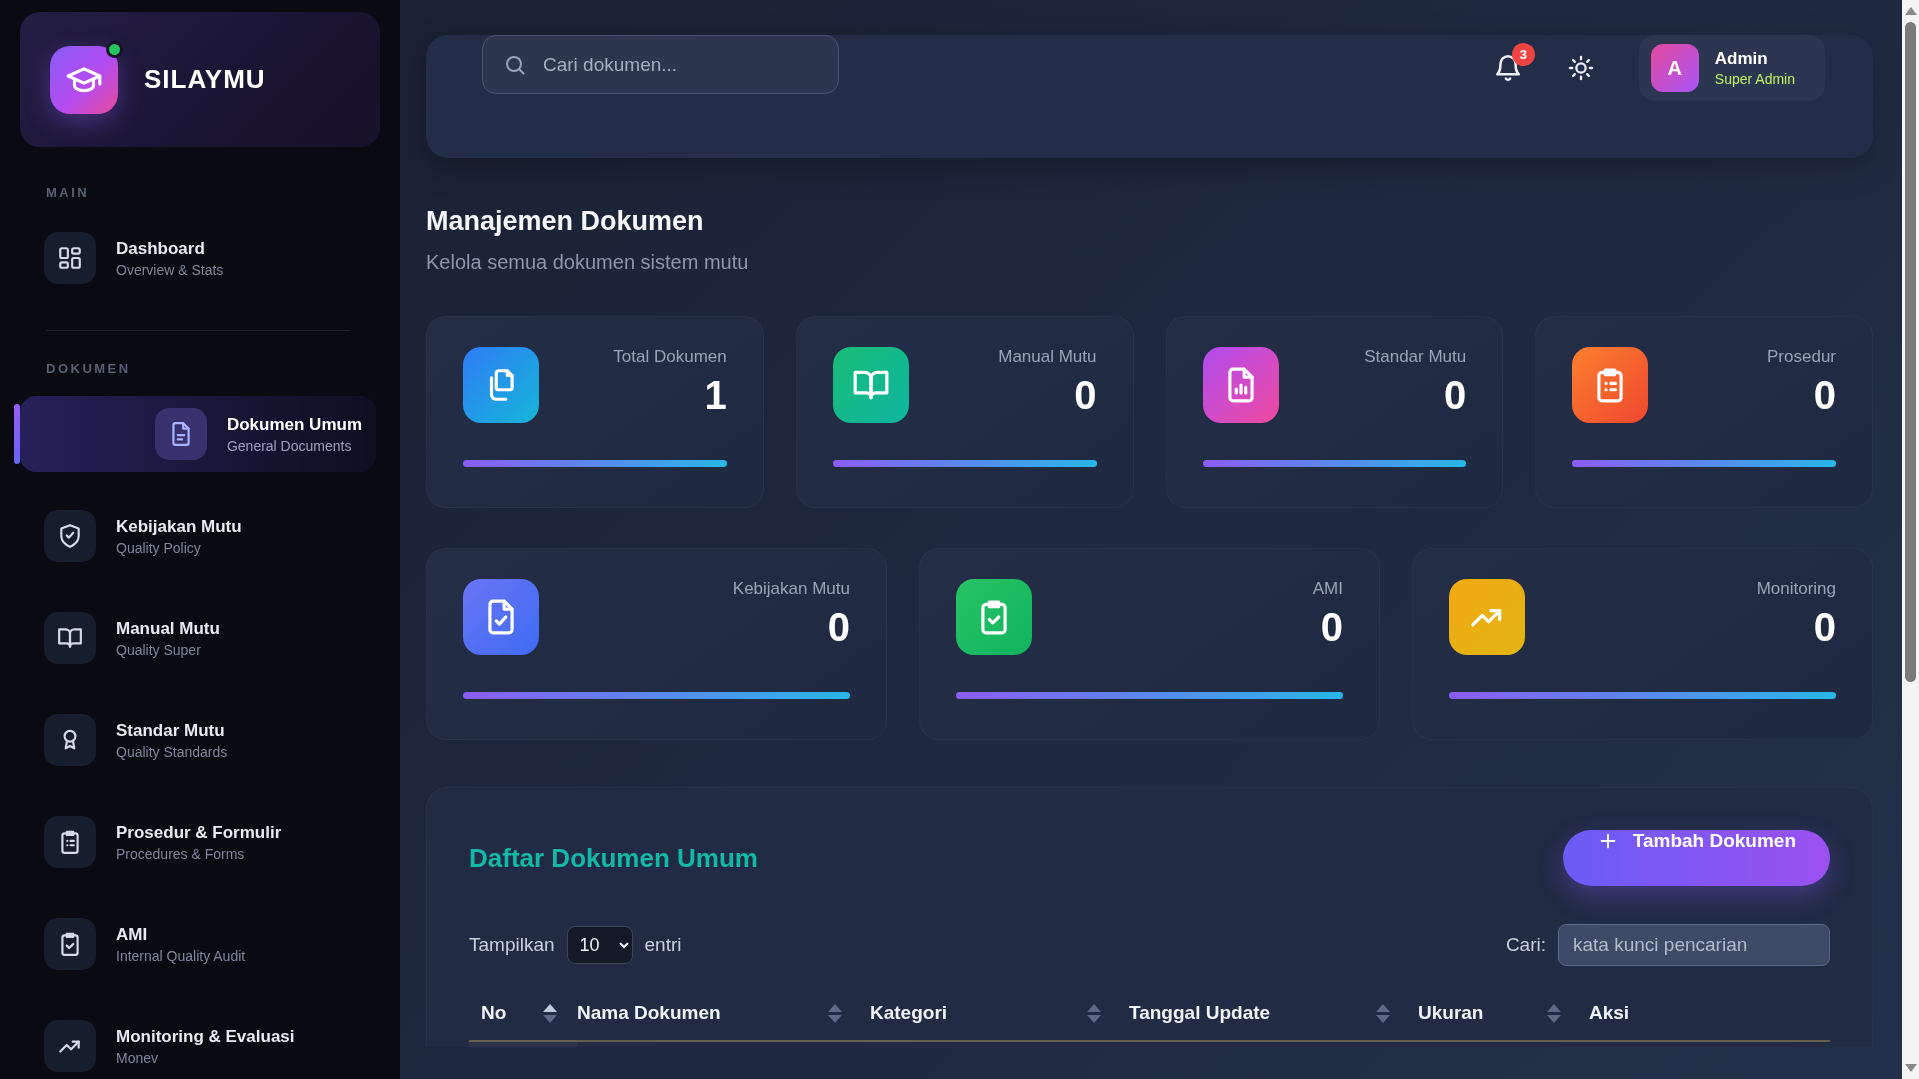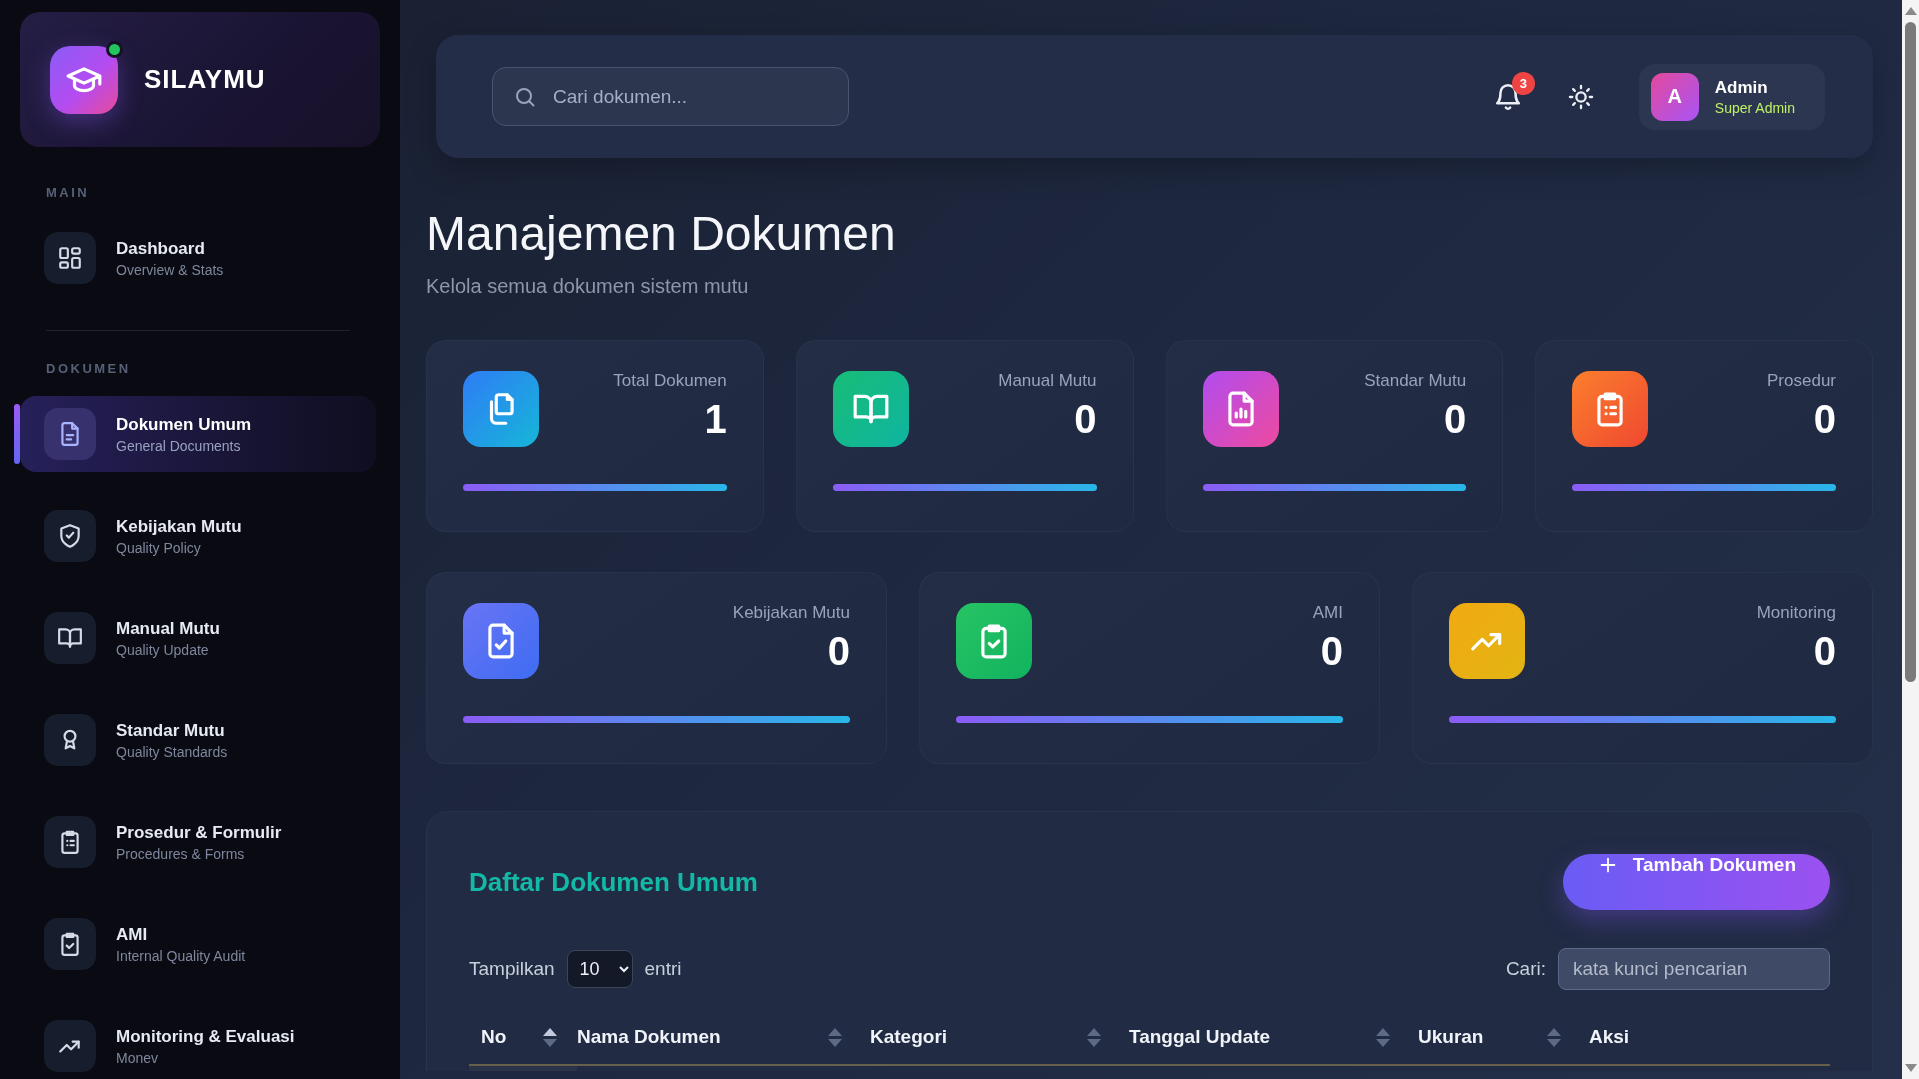--- a/index.html
+++ b/index.html
@@ -50,43 +50,43 @@
   .nav-icon-tile {
     width:52px; height:52px; border-radius:14px; background:#161d2c;
     display:flex; align-items:center; justify-content:center; flex:0 0 52px;
     color:#d6dbe7;
   }
   .nav-texts { display:flex; flex-direction:column; gap:3px; }
   .nav-title { font-size:17px; font-weight:700; color:#e6eaf2; }
   .nav-sub   { font-size:14px; color:#7e879c; }
   .nav-item.active {
     background:linear-gradient(90deg, rgba(104,84,255,.30) 0%, rgba(104,84,255,.12) 70%, rgba(104,84,255,.06) 100%);
+    justify-content:flex-end;
   }
   .nav-item.active::before {
     content:""; position:absolute; left:-6px; top:8px; bottom:8px; width:6px;
     border-radius:6px; background:linear-gradient(180deg,#9a5cf6,#6366f1);
   }
   .nav-item.active .nav-icon-tile { background:#37316e; color:#aab4ff; }
   .nav-item.active .nav-title { color:#ffffff; }
   .nav-item.active .nav-sub { color:#9aa0c0; }
   .sidebar-divider { height:1px; background:#1d2130; margin:8px 26px 30px 26px; }
 
   
   .main {
     flex:1; height:1079px; position:relative; overflow:hidden;
     background:linear-gradient(135deg,#1a2133 0%,#1e2840 45%,#243049 100%);
     padding:35px 46px 0 26px;
   }
 
   
   .topbar {
     height:123px; border-radius:22px; background:#232d47;
-    display:flex; align-items:center; padding:0 48px 0 56px;
+    display:flex; align-items:flex-start; padding:0 48px 0 56px;
     box-shadow:0 10px 30px rgba(0,0,0,.25);
-    margin-left:10px;
   }
   .searchbox {
     width:357px; height:59px; border-radius:14px;
     background:#2c364f; border:1.5px solid #4a5470;
     display:flex; align-items:center; gap:16px; padding:0 20px;
     color:#9aa3b8;
   }
   .searchbox input {
     background:transparent; border:none; outline:none; flex:1;
     font-family:inherit; font-size:19px; color:#dfe4ee;
@@ -107,21 +107,21 @@
   .avatar {
     width:48px; height:48px; border-radius:12px;
     background:linear-gradient(135deg,#e3499c 0%,#a855f7 100%);
     display:flex; align-items:center; justify-content:center;
     font-size:20px; font-weight:800; color:#fff;
   }
   .user-name { font-size:17px; font-weight:700; color:#fff; }
   .user-role { font-size:14px; color:#bef264; margin-top:2px; }
 
   
-  .page-title { font-size:48px; font-weight:400; color:#f4f6fa; margin-top:48px; }
+  .page-title { font-size:27px; font-weight:700; color:#f4f6fa; margin-top:48px; }
   .page-subtitle { font-size:20px; color:#8d96ab; margin-top:14px; }
 
   
   .stats-row { display:flex; gap:32px; margin-top:42px; }
   .stat-card {
     height:192px; border-radius:20px; flex:1;
     background:linear-gradient(145deg,#232d46 0%,#1f2941 100%);
     border:1px solid rgba(255,255,255,.035);
     padding:30px 36px 0 36px; position:relative;
   }
@@ -270,21 +270,21 @@
 
     <div class="nav-item">
       <div class="nav-icon-tile">
         <svg width="26" height="26" viewBox="0 0 24 24" fill="none" stroke="currentColor" stroke-width="2" stroke-linecap="round" stroke-linejoin="round">
           <path d="M2 4h6a4 4 0 0 1 4 4v12a3 3 0 0 0-3-3H2z"></path>
             <path d="M22 4h-6a4 4 0 0 0-4 4v12a3 3 0 0 1 3-3h7z"></path>
         </svg>
       </div>
       <div class="nav-texts">
         <span class="nav-title">Manual Mutu</span>
-        <span class="nav-sub">Quality Update</span>
+        <span class="nav-sub">Quality Super</span>
       </div>
     </div>
 
     <div class="nav-item">
       <div class="nav-icon-tile">
         <svg width="26" height="26" viewBox="0 0 24 24" fill="none" stroke="currentColor" stroke-width="2" stroke-linecap="round" stroke-linejoin="round">
           <circle cx="12" cy="8.5" r="5"></circle>
             <path d="m9.3 12.7-1.3 7L12 17.5l4 2.2-1.3-7"></path>
         </svg>
       </div>

